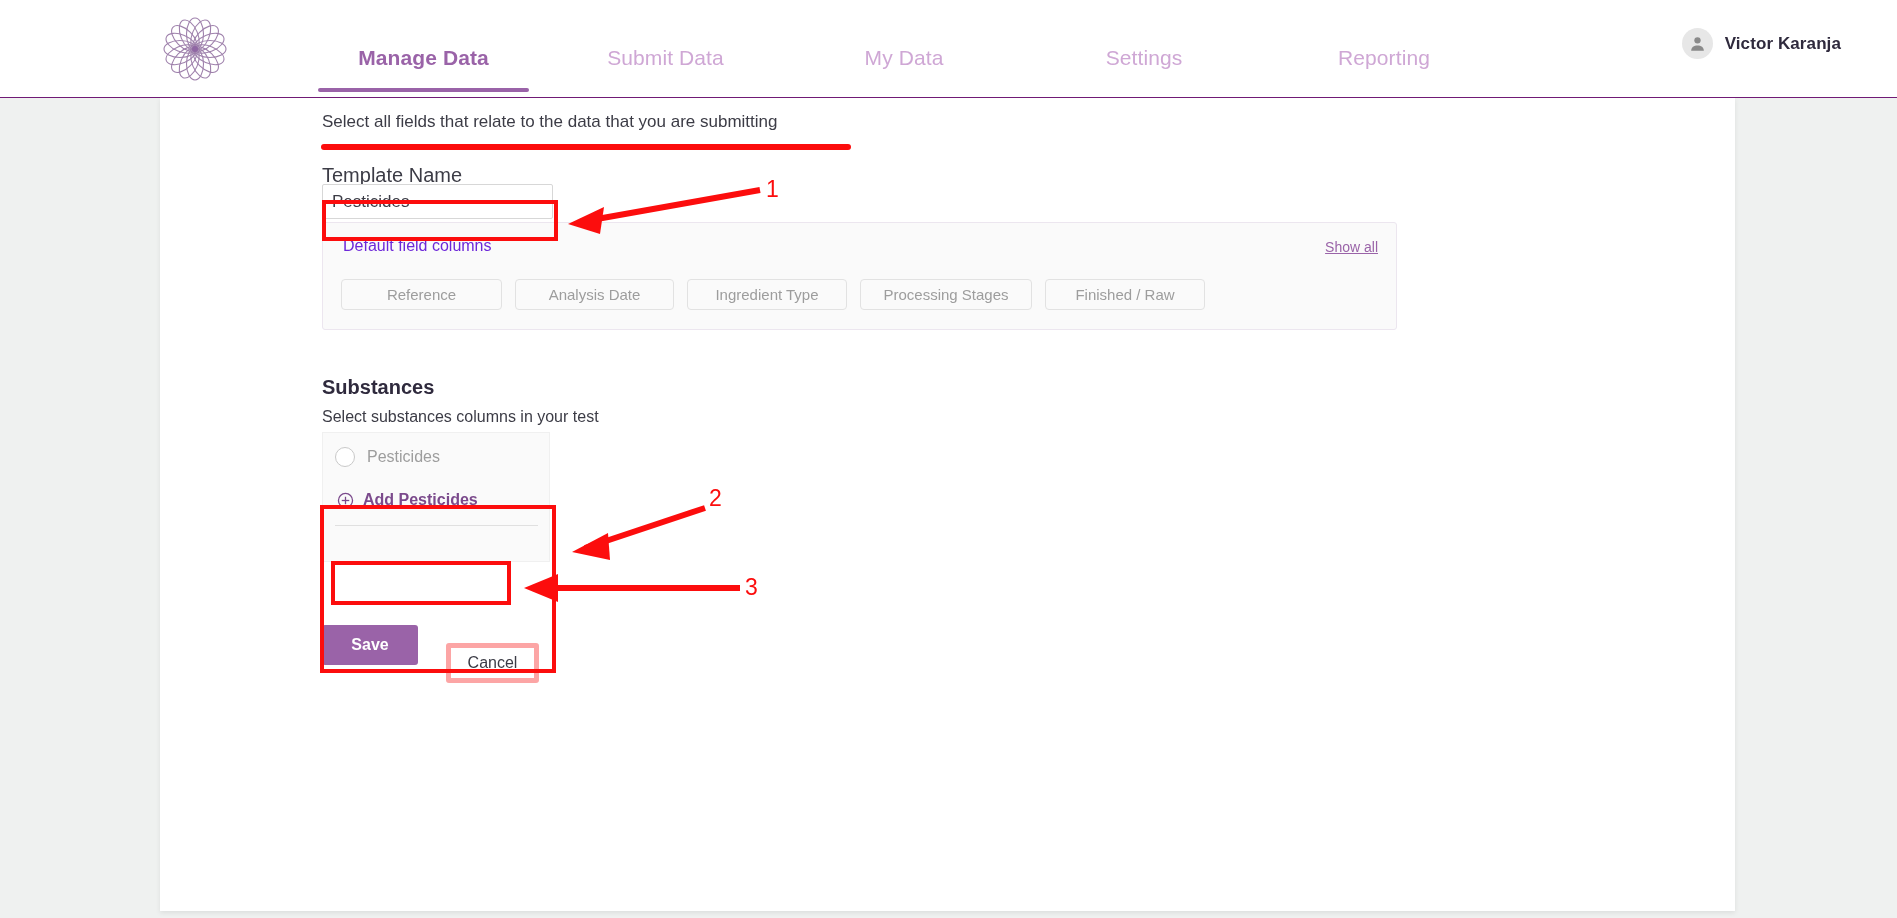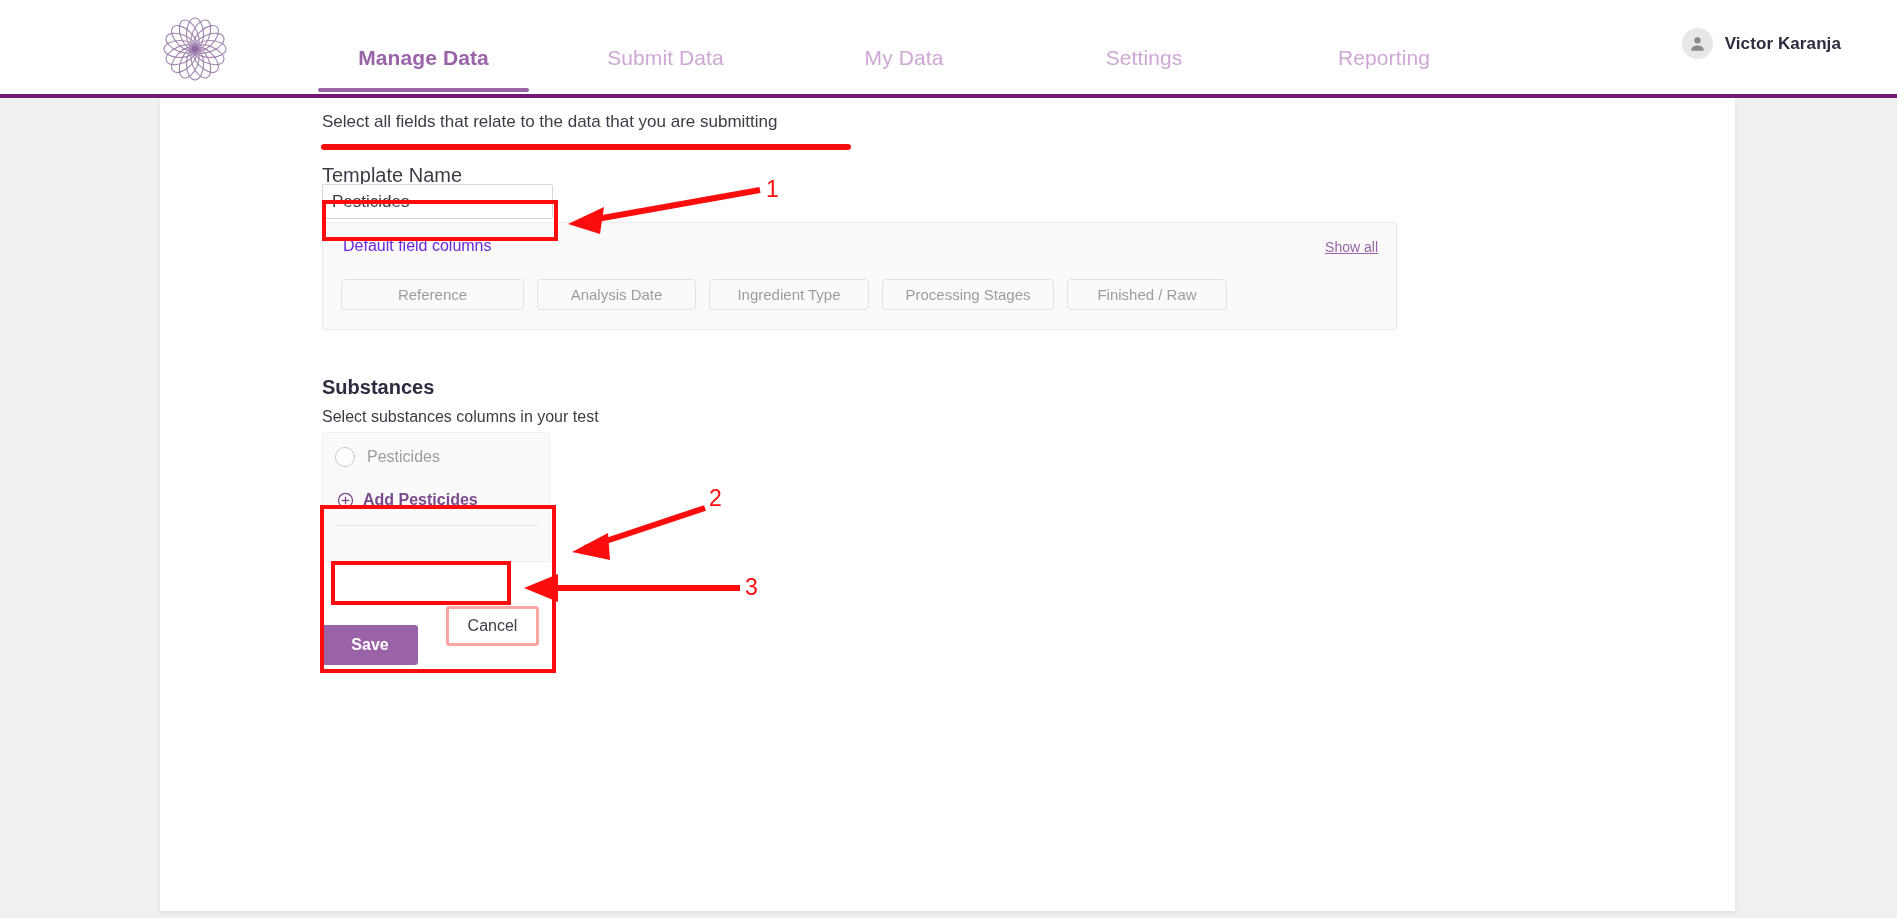--- a/index.html
+++ b/index.html
@@ -11,21 +11,21 @@
     font-family: "Liberation Sans", sans-serif;
     overflow: hidden;
   }
   #app { position: relative; width: 1897px; height: 918px; }
 
   
   .topnav {
     position: absolute; top: 0; left: 0;
     width: 1897px; height: 98px;
     background: #ffffff;
-    border-bottom: 4px solid #701a75;
+    border-bottom: 1px solid #701a75;
     z-index: 5;
   }
   .logo-wrap {
     position: absolute; left: 156px; top: 10px;
     width: 78px; height: 78px;
   }
   .logo-wrap svg { display: block; }
 
   .nav-items {
     position: absolute; left: 300px; top: 0;
@@ -133,21 +133,21 @@
     border: 1px solid #e2e2e2;
     border-radius: 4px;
     background: #fafafa;
     color: #9d9d9d;
     font-size: 15px;
     display: flex; align-items: center; justify-content: center;
     padding: 0 14px;
     cursor: pointer;
     white-space: nowrap;
   }
-  .chip.c0 { width: 183px; }
+  .chip.c0 { width: 161px; }
   .chip.c1 { width: 159px; }
   .chip.c2 { width: 160px; }
   .chip.c3 { width: 172px; }
   .chip.c4 { width: 160px; }
 
   
   .sub-heading {
     position: absolute; left: 162px; top: 278px;
     font-size: 20px; font-weight: 700; color: #2f2a3d;
   }
@@ -193,25 +193,25 @@
     position: absolute; left: 162px; top: 527px;
     width: 96px; height: 40px;
     background: #9a63a8;
     color: #ffffff;
     border: none; border-radius: 3px;
     font-family: "Liberation Sans", sans-serif;
     font-size: 16px; font-weight: 700;
     cursor: pointer;
   }
   .btn-cancel {
-    position: absolute; left: 286px; top: 508px;
+    position: absolute; left: 286px; top: 545px;
     width: 93px; height: 40px;
     background: #ffffff;
     color: #3c3c46;
-    border: 3px solid #fca5a5; border-radius: 3px;
+    border: 5px solid #fca5a5; border-radius: 3px;
     font-family: "Liberation Sans", sans-serif;
     font-size: 16px;
     cursor: pointer;
   }
   .anno-box {
     position: absolute;
     border: 4px solid #fc0d0d;
     pointer-events: none;
     z-index: 40;
   }

